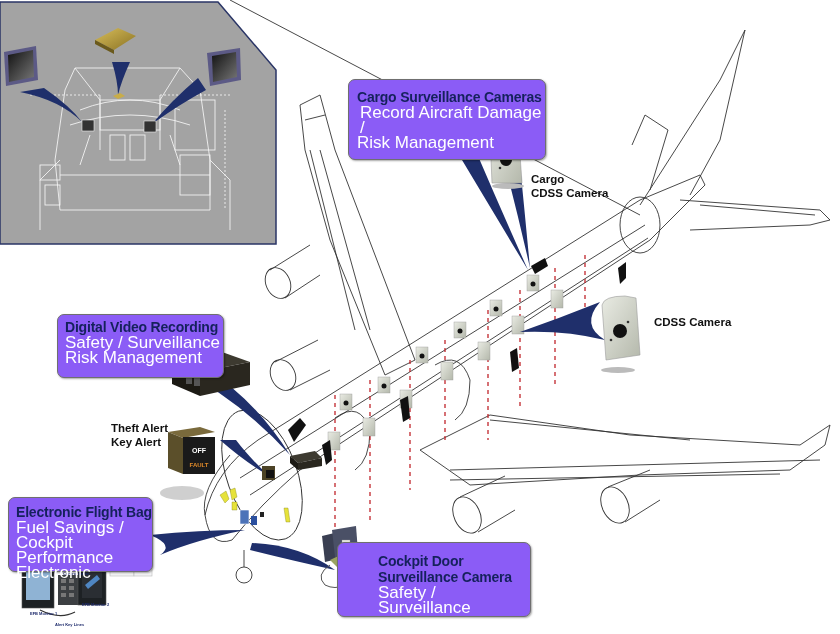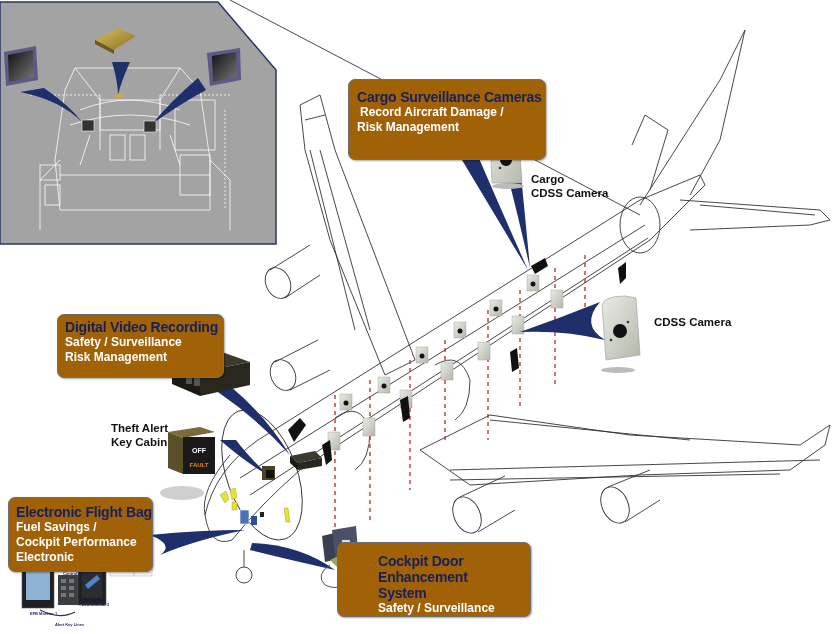--- a/index.html
+++ b/index.html
@@ -1,23 +1,23 @@
 <!DOCTYPE html>
 <html><head>
 <meta charset="utf-8">
 <style>
   html, body { margin:0; padding:0; background:#ffffff; }
   body { width:840px; height:634px; position:relative; overflow:hidden;
          font-family:"Liberation Sans", sans-serif; }
   #stage { position:absolute; left:0; top:0; width:840px; height:634px; }
-  .panel { position:absolute; background:#a16207; border:1px solid #6f6f6f;
+  .panel { position:absolute; background:#8b5cf6; border:1px solid #6f6f6f;
            border-radius:7px; box-shadow:1px 1px 2px rgba(0,0,0,0.35); }
   .panel .title { color:#15215c; font-weight:bold; font-size:14px; line-height:16px;
                   letter-spacing:-0.2px; }
-  .panel .sub { color:#ffffff; font-weight:bold; font-size:12px; line-height:15px; }
+  .panel .sub { color:#ffffff; font-weight:normal; font-size:17px; line-height:15px; }
   .label { position:absolute; color:#111; font-size:11.5px; line-height:14px;font-weight:bold; }
   svg text { font-family:"Liberation Sans", sans-serif; }
 </style>
 </head>
 <body>
 
 <div id="stage">
 <svg width="840" height="634" viewBox="0 0 840 634" xmlns="http://www.w3.org/2000/svg">
   <defs>
     <linearGradient id="camg" x1="0" y1="0" x2="1" y2="1">
@@ -314,28 +314,28 @@
     <div class="title">Electronic Flight Bag</div>
     <div class="sub">Fuel Savings /</div>
     <div class="sub">Cockpit Performance</div>
     <div class="sub">Electronic</div>
   </div>
 </div>
 
 <div class="panel" style="left:337px;top:542px;width:192px;height:73px;z-index:1;">
   <div style="padding:10px 12px 0 40px;">
     <div class="title">Cockpit Door</div>
-    <div class="title">Enhancement System</div>
+    <div class="title">Surveillance Camera</div>
     <div class="sub">Safety / Surveillance</div>
   </div>
 </div>
 
 
 <div class="label" style="left:531px;top:172px;">
   <div>Cargo</div>
   <div>CDSS Camera</div>
 </div>
 <div class="label" style="left:654px;top:315px;">CDSS Camera</div>
 <div class="label" style="left:111px;top:421px;">
   <div>Theft Alert</div>
-  <div>Key Cabin</div>
+  <div>Key Alert</div>
 </div>
 </div>
 
 </body></html>

